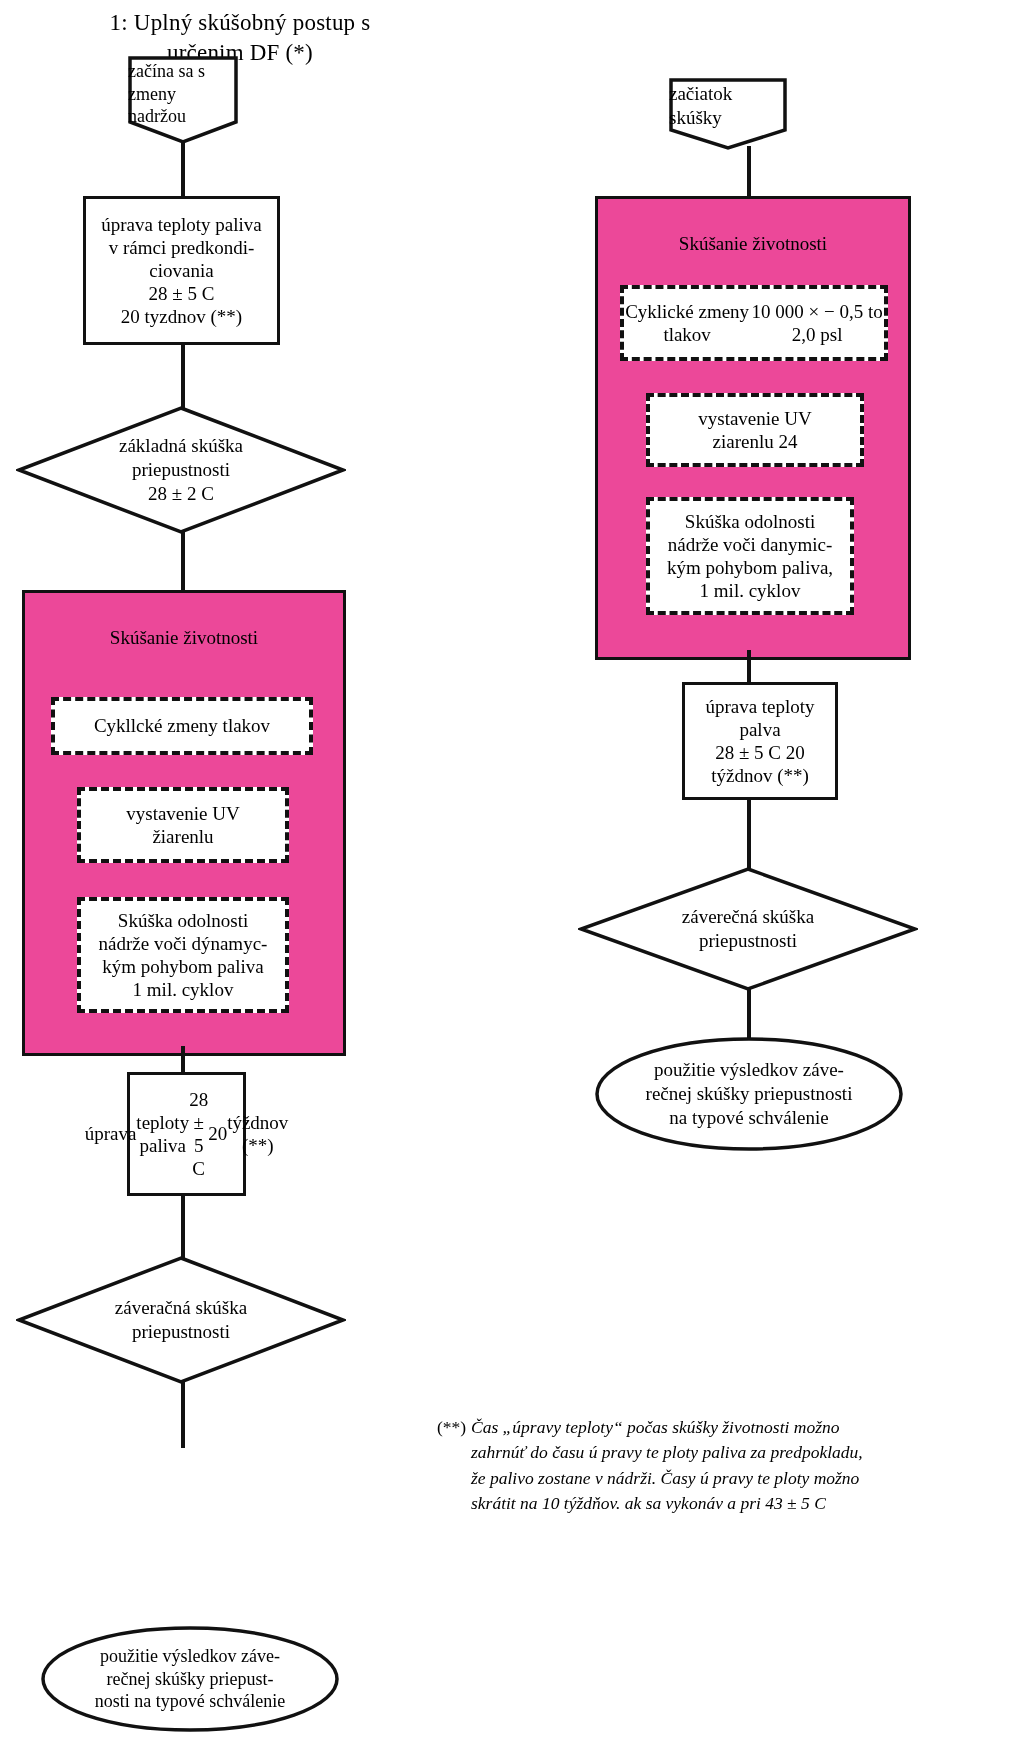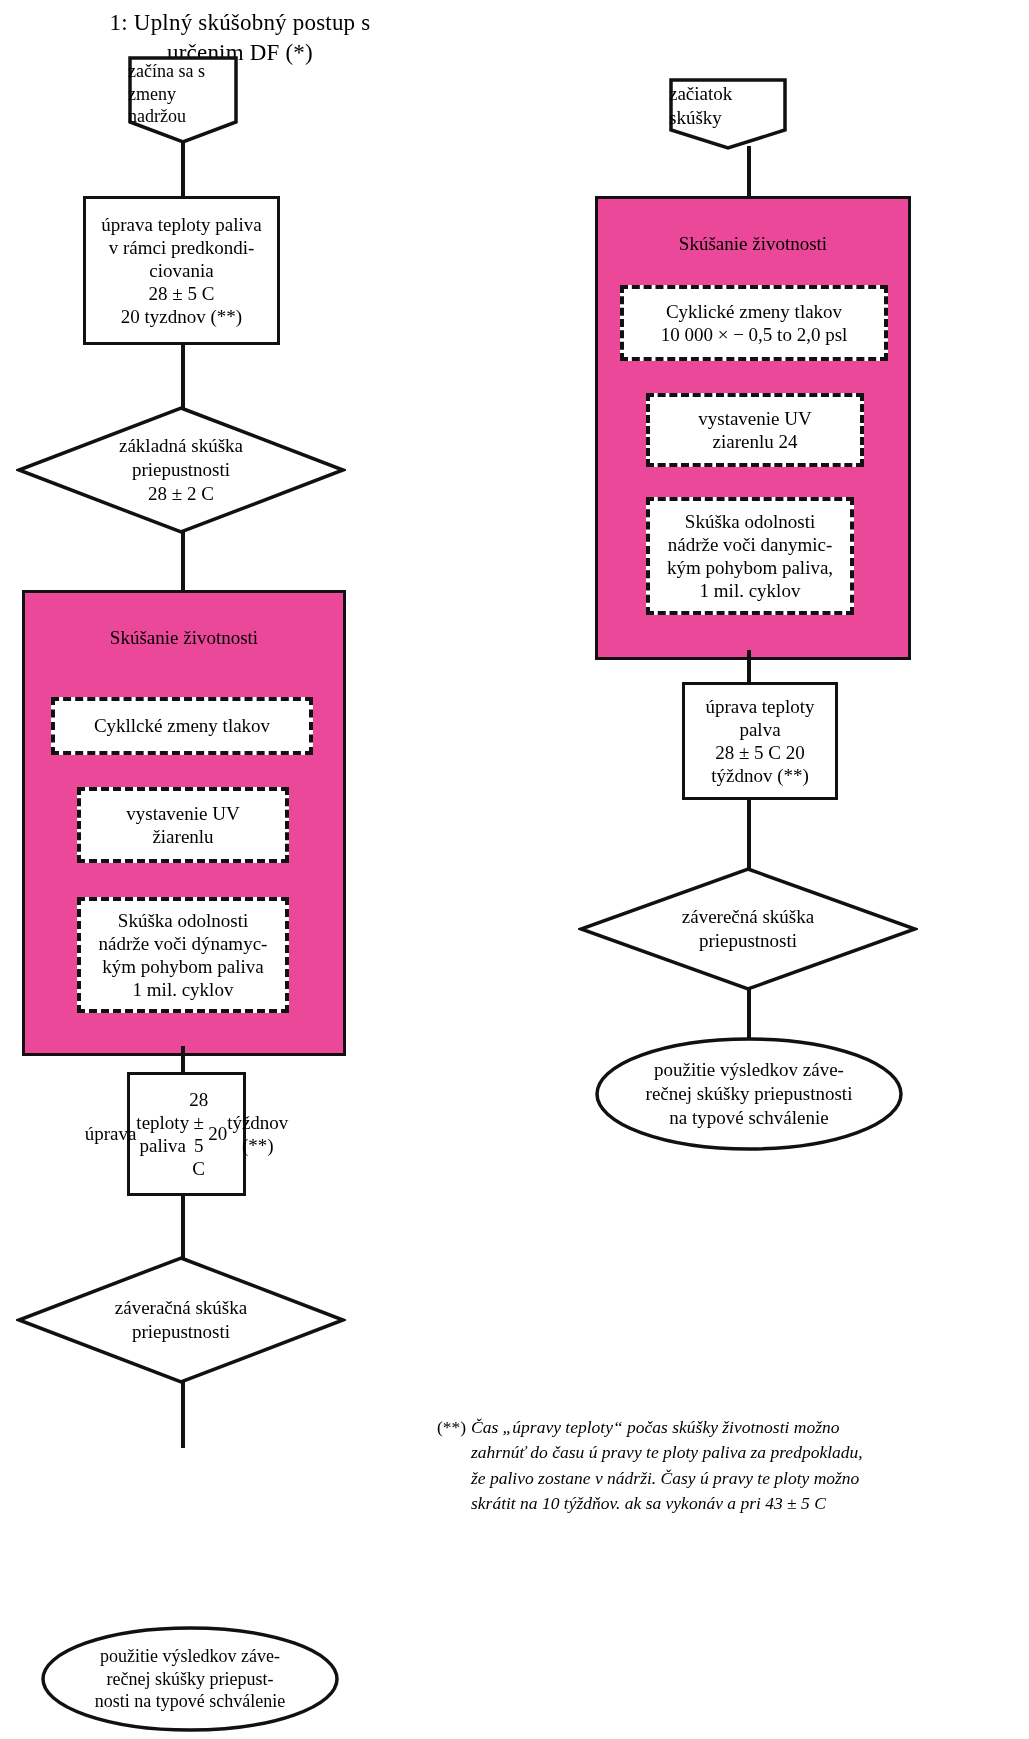--- a/index.html
+++ b/index.html
@@ -261,21 +261,21 @@
       <div>začiatok</div>
       <div>skúšky</div>
     </div>
   </div>
 
   <div class="vline" style="left:747px; top:146px; height:52px;"></div>
 
   <div class="bigbox" style="position:absolute; left:595px; top:196px; width:310px; height:458px;">
     <div class="boxtitle">Skúšanie životnosti</div>
 
-    <div class="node dashbox t19" style="position:absolute; left:22px; top:86px; width:268px; height:76px; flex-direction:column;">
+    <div class="node dashbox t19" style="position:absolute; left:22px; top:86px; width:268px; height:76px; flex-direction:row;">
       <div>Cyklické zmeny tlakov</div>
       <div>10 000  ×  − 0,5  to  2,0  psl</div>
     </div>
 
     <div class="node dashbox t19" style="position:absolute; left:48px; top:194px; width:218px; height:74px; flex-direction:column;">
       <div>vystavenie UV</div>
       <div>ziarenlu 24</div>
     </div>
 
     <div class="node dashbox t19" style="position:absolute; left:48px; top:298px; width:208px; height:118px; flex-direction:column;">

